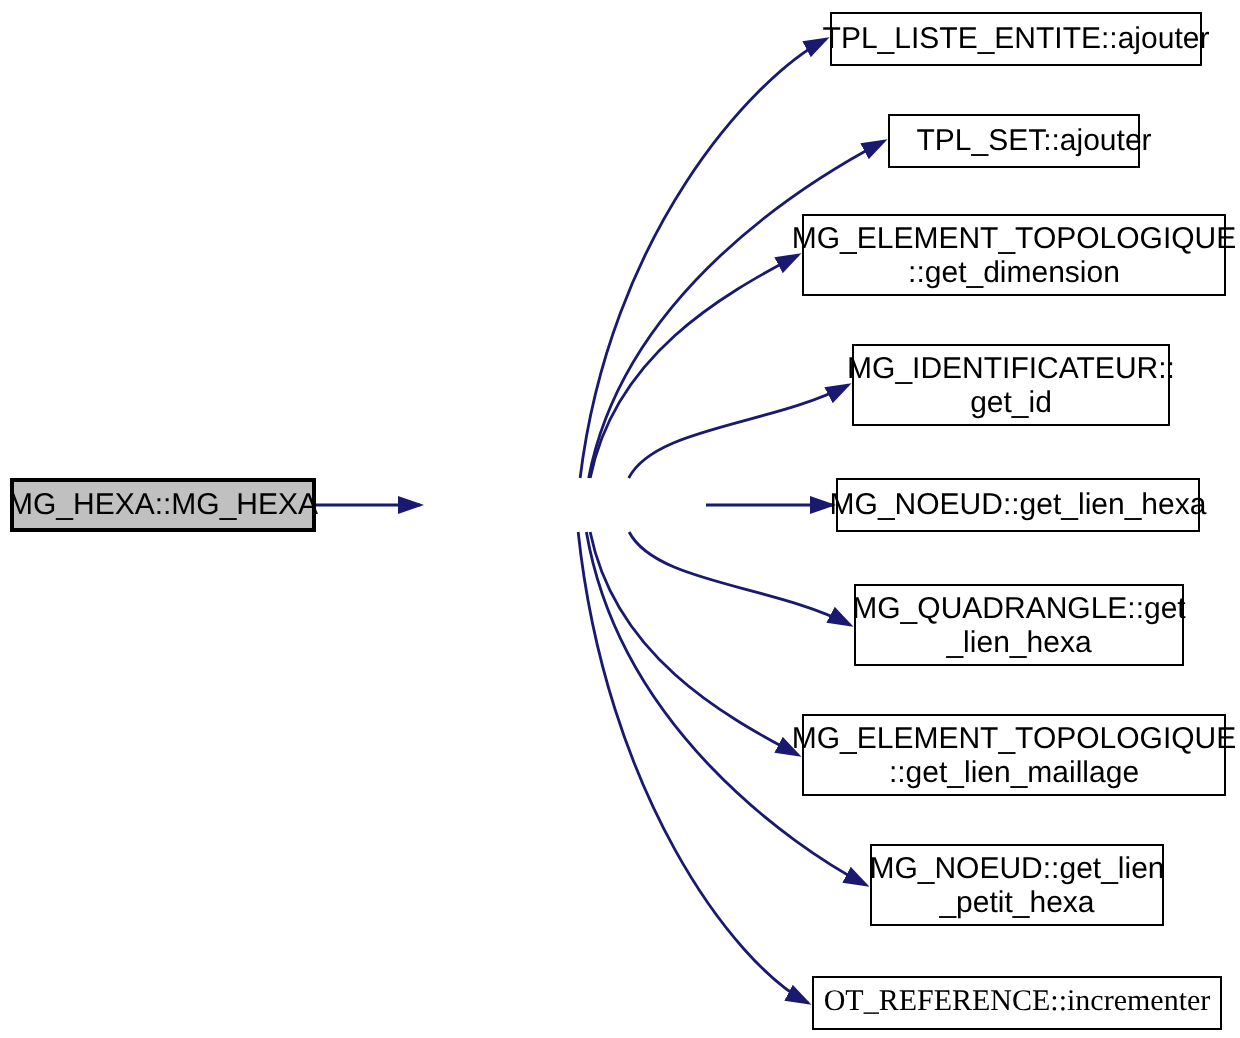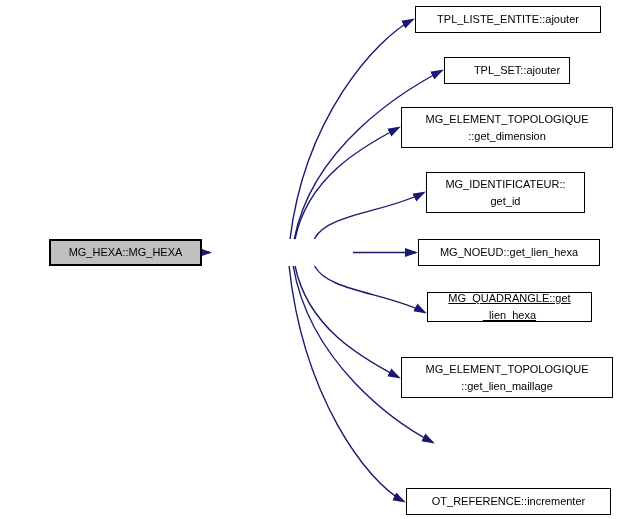--- a/index.html
+++ b/index.html
@@ -17,25 +17,25 @@
   .edge{fill:none;stroke:var(--edge,#191970);stroke-width:1.4;}
   .node{
     position:absolute;
     box-sizing:border-box;
     display:flex;align-items:center;justify-content:center;
     text-align:center;
     white-space:pre-line;
     background:var(--node-fill,#ffffff);
     border:1px solid var(--node-border,#000000);
     color:var(--text,#000000);
-    font-size:11px;line-height:17px;
+    font-size:15px;line-height:17px;
     cursor:pointer;
   }
   .node.focus{border-width:2px;}
-  .node.current{background:var(--current-fill,#c0c0c0);border-width:2px;cursor:default;margin-left:44px;}
+  .node.current{background:var(--current-fill,#c0c0c0);border-width:2px;cursor:default;}
 </style>
 </head>
 <body>
 
 <div id="stage">
   <svg id="edges" width="620" height="519" viewBox="0 0 620 519" xmlns="http://www.w3.org/2000/svg">
     <defs>
       <marker id="arrow" markerWidth="13" markerHeight="9" refX="11" refY="4.5" orient="auto" markerUnits="userSpaceOnUse">
         <path d="M0,0 L13,4.5 L0,9 Z" fill="#191970"></path>
       </marker>
@@ -53,18 +53,20 @@
     </svg>
 
 <div class="node current" style="left: 5px; top: 239px; width: 153px; height: 27px;">MG_HEXA::MG_HEXA</div>
     <div class="node" style="left: 415px; top: 6px; width: 186px; height: 27px;">TPL_LISTE_ENTITE::ajouter</div>
     <div class="node" style="left: 444px; top: 57px; width: 126px; height: 27px; padding-left: 20px;">TPL_SET::ajouter</div>
     <div class="node" style="left: 401px; top: 107px; width: 212px; height: 41px;">MG_ELEMENT_TOPOLOGIQUE
 ::get_dimension</div>
     <div class="node" style="left: 418px; top: 239px; width: 182px; height: 27px;">MG_NOEUD::get_lien_hexa</div>
     <div class="node" style="left: 426px; top: 172px; width: 159px; height: 41px;">MG_IDENTIFICATEUR::
 get_id</div>
-    <div class="node" style="left: 427px; top: 292px; width: 165px; height: 30px; text-decoration: underline;">MG_QUADRANGLE::get
+    <div class="node" style="left: 427px; top: 292px; width: 165px; height: 41px;">MG_QUADRANGLE::get
 _lien_hexa</div>
     <div class="node" style="left: 401px; top: 357px; width: 212px; height: 41px;">MG_ELEMENT_TOPOLOGIQUE
 ::get_lien_maillage</div>
-    <div class="node" style="left: 406px; top: 488px; width: 205px; height: 27px;">OT_REFERENCE::incrementer</div>
+    <div class="node" style="left: 435px; top: 422px; width: 147px; height: 41px;">MG_NOEUD::get_lien
+_petit_hexa</div>
+    <div class="node" style="left: 406px; top: 488px; width: 205px; height: 27px; font-family: Liberation Serif, serif;">OT_REFERENCE::incrementer</div>
   </div>
 
 </body></html>

